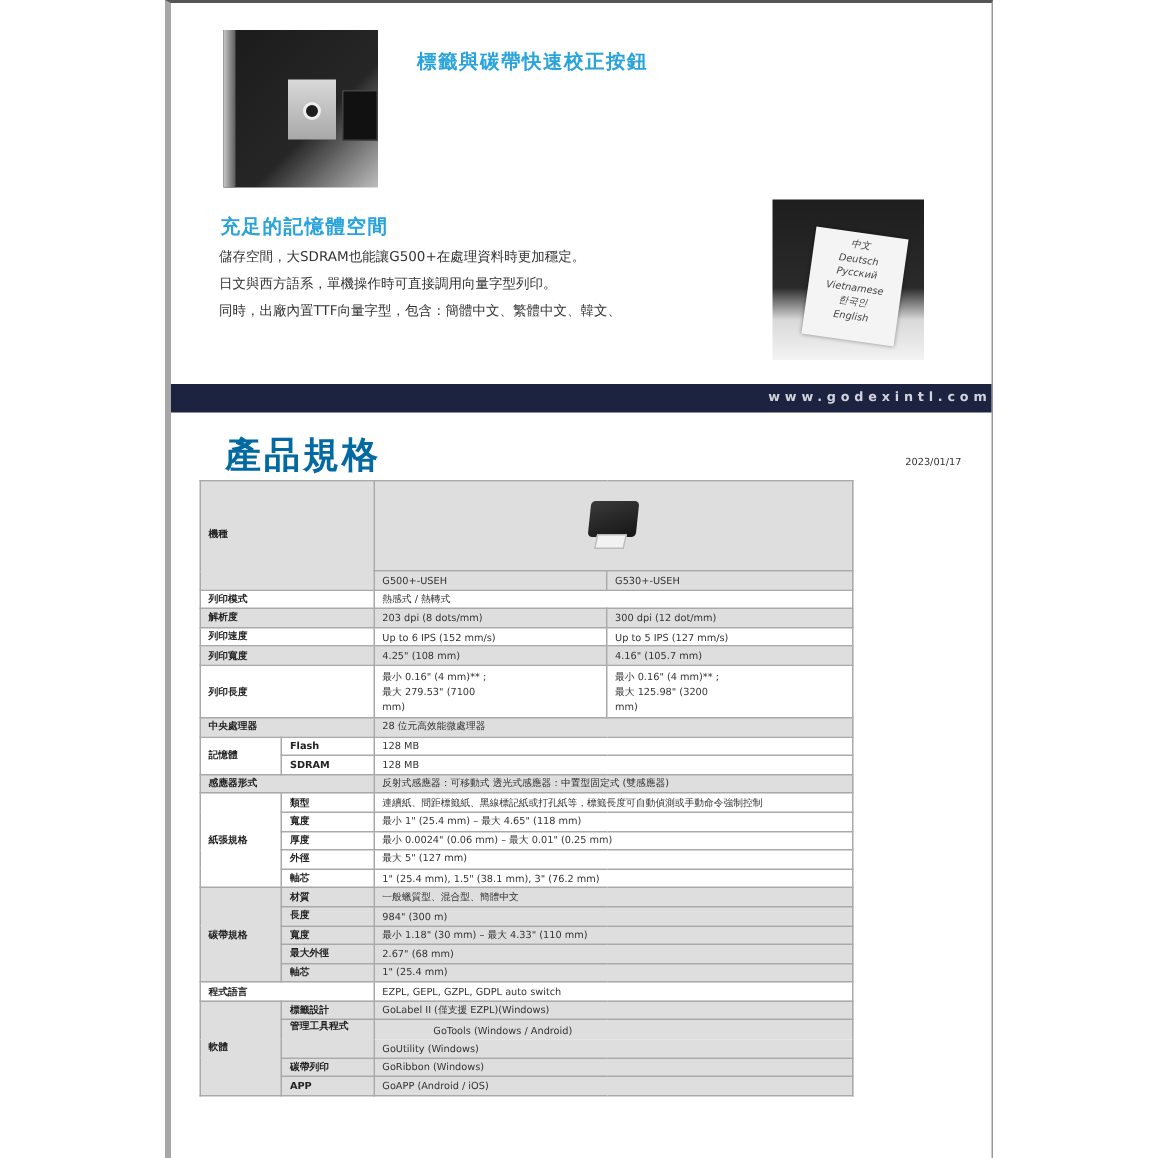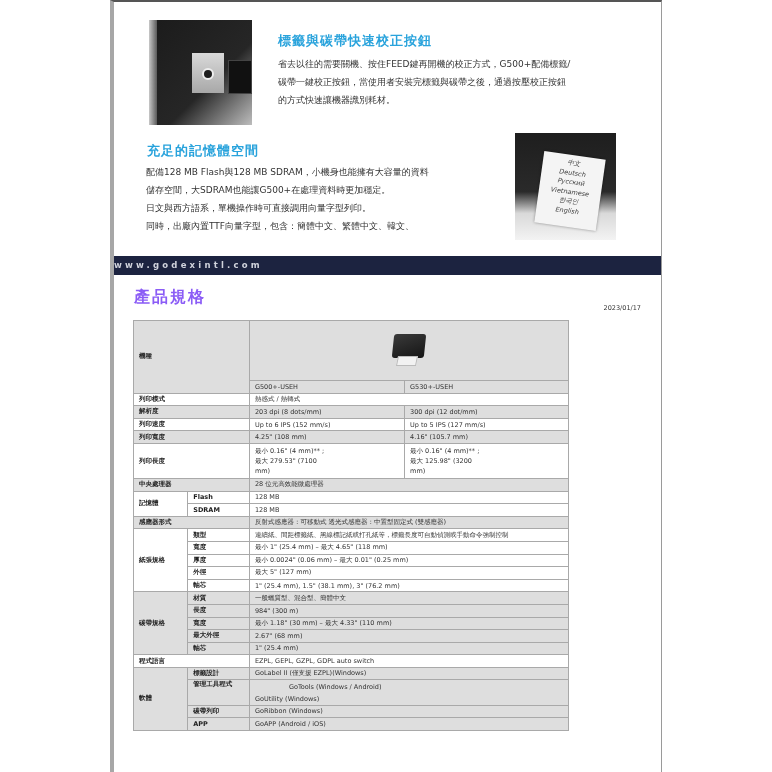--- a/index.html
+++ b/index.html
@@ -22,23 +22,23 @@
   .feat-title { position: absolute; color: #29a3dc; font-weight: bold; font-size: 13px; letter-spacing: 1px; }
   .feat-text { position: absolute; color: #333; font-size: 9px; line-height: 18px; }
 
   .feat2-img { position: absolute; left: 401px; top: 131px; width: 101px; height: 107px;
                background: linear-gradient(180deg, #1e1e1e 0%, #2a2a2a 55%, #d9d9d9 75%, #f3f3f3 100%); overflow: hidden; }
   .feat2-img .label { position: absolute; left: 24px; top: 22px; width: 62px; height: 72px; background: #f4f4f4;
                transform: rotate(8deg); box-shadow: 0 0 3px rgba(0,0,0,.4); font-size: 6.5px; color: #444;
                text-align: center; line-height: 9.5px; padding-top: 4px; font-style: italic; }
 
   .banner { position: absolute; left: 0; top: 254px; width: 547px; height: 19px; background: #1c2340;
-            color: #d0d3dc; font-size: 8.5px; font-weight: bold; letter-spacing: 3.2px; text-align: left; line-height: 19px; }
-
-  .spec-title { position: absolute; left: 20px; top: 285px; color: #8b5cf6; font-size: 16px; font-weight: bold; letter-spacing: 2px; }
+            color: #d0d3dc; font-size: 8.5px; font-weight: bold; letter-spacing: 3.2px; text-align: right; line-height: 19px; }
+
+  .spec-title { position: absolute; left: 36px; top: 285px; color: #0369a1; font-size: 24px; font-weight: bold; letter-spacing: 2px; }
   .spec-date { position: absolute; right: 20px; top: 302px; color: #333; font-size: 6.5px; }
 
   
   table.spec { position: absolute; left: 19px; top: 318px; width: 436px; border-collapse: collapse; font-size: 6.5px; color: #333; }
   table.spec td { border: 1px solid #a9a9a9; padding: 0 5px; height: 12.6px; vertical-align: middle; }
   .g { background: #dedede; }
   .w { background: #ffffff; }
   .lbl { font-weight: bold; color: #222; }
   .ml td { line-height: 10px; }
   .printer-cell { height: 60px !important; text-align: center; }
@@ -51,29 +51,23 @@
 
 <div class="page">
 
   <div class="feat1-img">
     <div class="edge"></div>
     <div class="plate"></div>
     <div class="hole"></div>
     <div class="btn"></div>
   </div>
   <div class="feat-title" style="left:164px; top:30px;">標籤與碳帶快速校正按鈕</div>
-  <div class="feat-text" style="left:164px; top:53px;">
-    <div>省去以往的需要關機、按住FEED鍵再開機的校正方式，G500+配備標籤/</div>
-    <div>碳帶一鍵校正按鈕，當使用者安裝完標籤與碳帶之後，通過按壓校正按鈕</div>
-    <div>的方式快速讓機器識別耗材。</div>
-  </div>
 
   <div class="feat-title" style="left:33px; top:140px;">充足的記憶體空間</div>
   <div class="feat-text" style="left:32px; top:161px;">
-    <div>配備128 MB Flash與128 MB SDRAM，小機身也能擁有大容量的資料</div>
     <div>儲存空間，大SDRAM也能讓G500+在處理資料時更加穩定。</div>
     <div>日文與西方語系，單機操作時可直接調用向量字型列印。</div>
     <div>同時，出廠內置TTF向量字型，包含：簡體中文、繁體中文、韓文、</div>
   </div>
   <div class="feat2-img">
     <div class="label">
       <div>中文</div>
       <div>Deutsch</div>
       <div>Русский</div>
       <div>Vietnamese</div>

